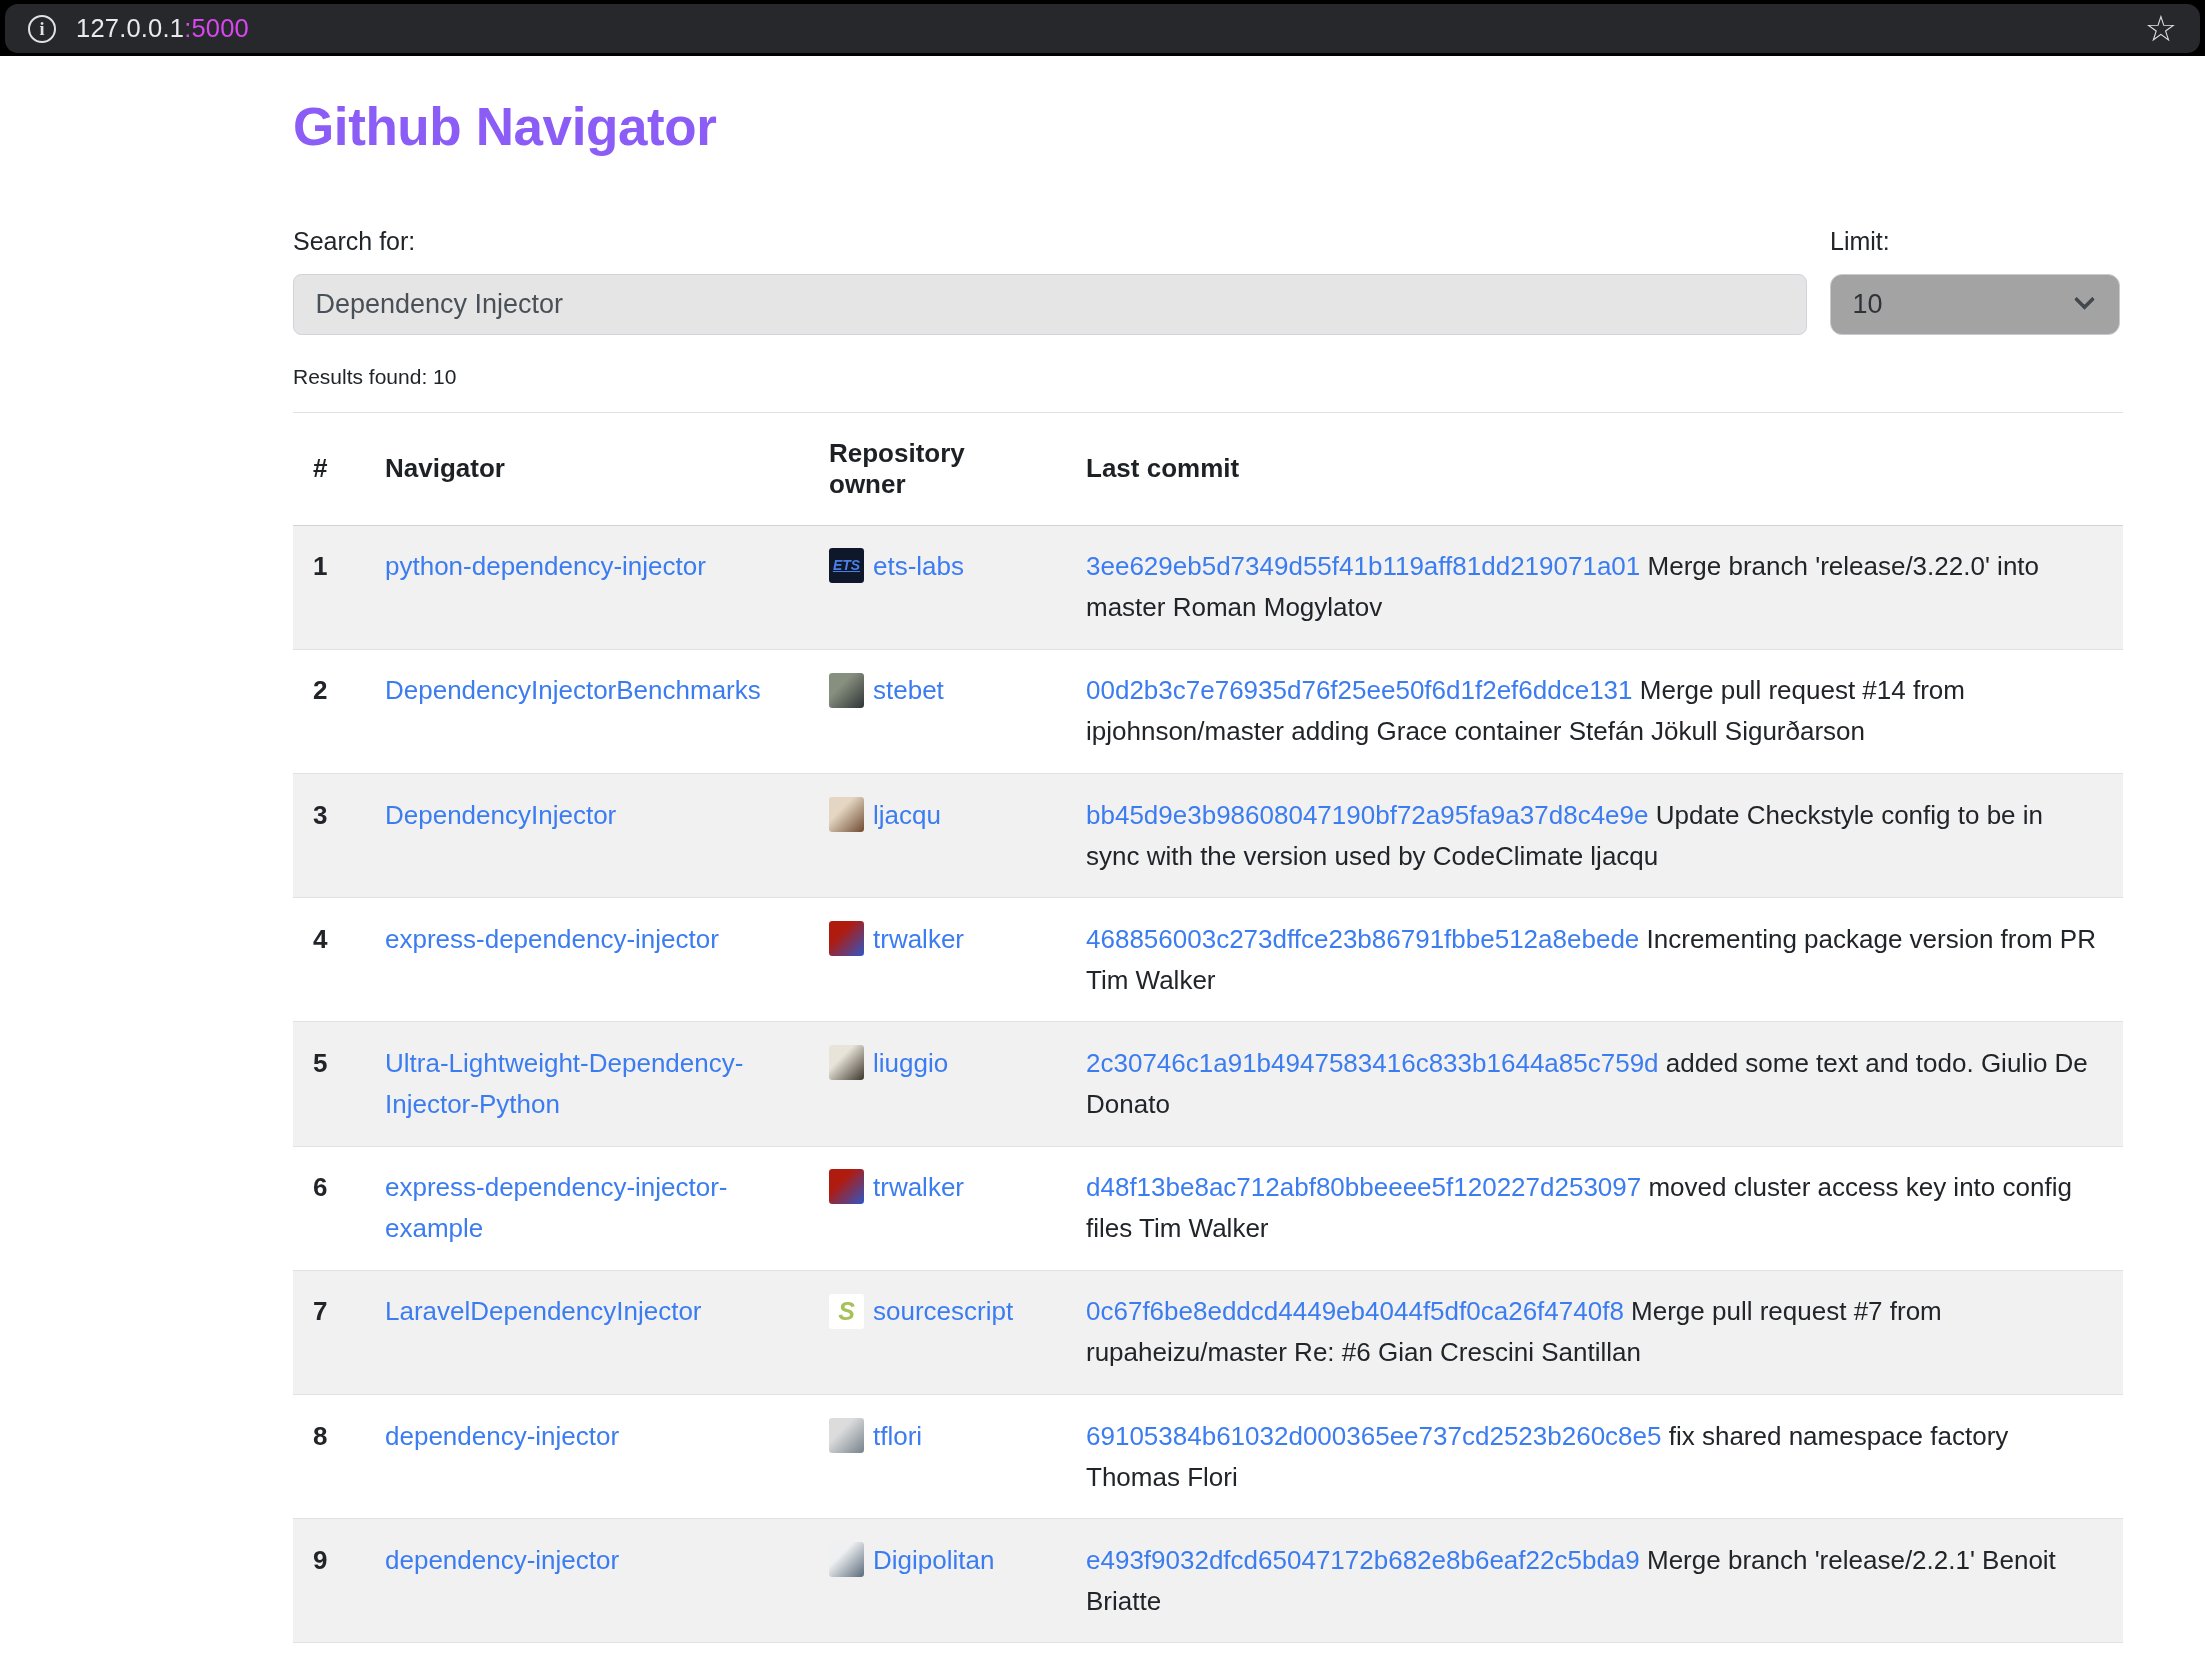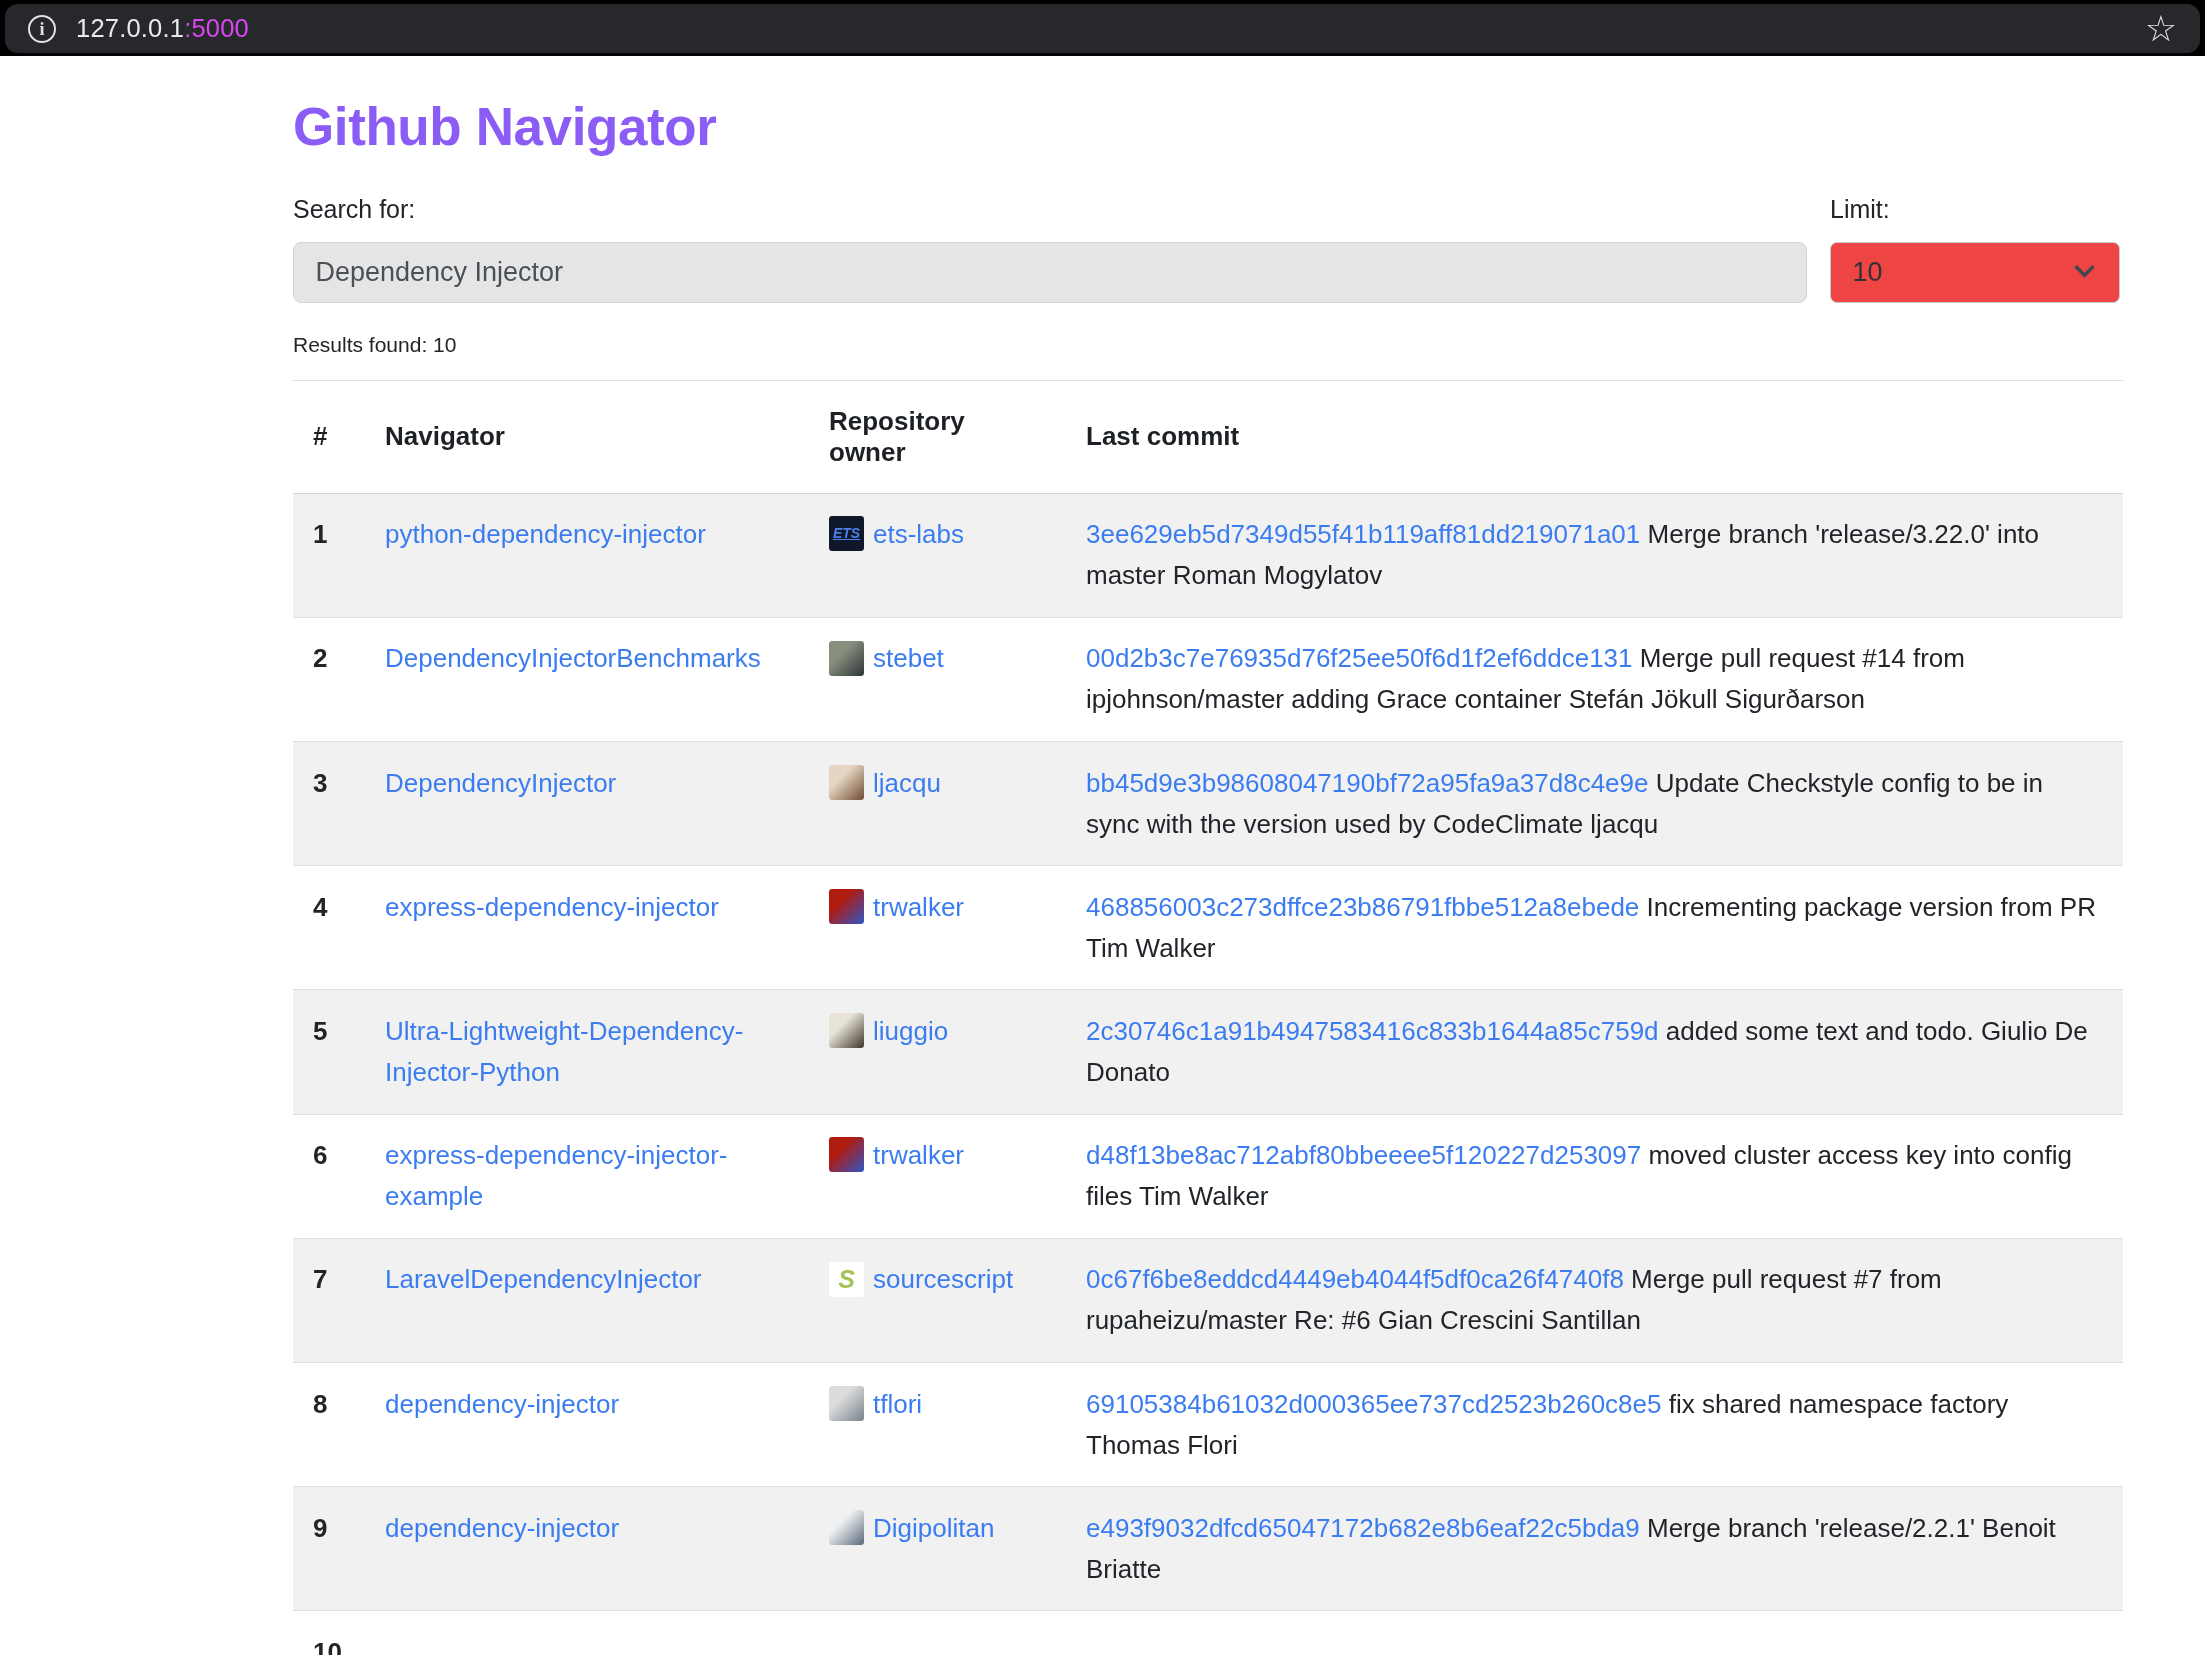--- a/index.html
+++ b/index.html
@@ -24,34 +24,34 @@
   }
   .url { margin-left:20px; font-size:25.5px; color:#e8eaed; letter-spacing:0.2px; white-space:nowrap; }
   .url .port { color:#d946ef; }
   .star { margin-left:auto; font-size:36px; color:#dfe1e5; line-height:1; }
   
   .content { padding:0 82px 0 293px; }
   h1.page-title {
     margin:39px 0 0 0; font-size:53px; font-weight:700; color:#8b5cf6;
     letter-spacing:-0.4px; line-height:1.2;
   }
-  .form-row { display:flex; margin-top:36px; align-items:center; }
+  .form-row { display:flex; margin-top:68px; align-items:center; }
   .field-label { display:block; font-size:25px; margin-bottom:18px; color:#212529; }
   .search-col { width:1514px; }
   .limit-col { width:290px; margin-left:23px; }
   .search-input {
     width:100%; height:61px; font-size:27px; color:#495057;
     padding:0 21.4px; border:1.6px solid #ced4da; border-radius:8.2px;
     font-family:"Liberation Sans", sans-serif; background:#e5e5e5; outline:none;
   }
   .select-wrap { position:relative; }
   .limit-select {
     width:100%; height:61px; font-size:27px; color:#2f3337;
-    padding:0 21.4px; border:1.6px solid #c6cbd1; border-radius:7px;
-    background:#ef4444; appearance:none; -webkit-appearance:none;
+    padding:0 21.4px; border:1.6px solid #c6cbd1; border-radius:12px;
+    background:#a3a3a3; appearance:none; -webkit-appearance:none;
     font-family:"Liberation Sans", sans-serif; outline:none;
   }
   .chevron {
     position:absolute; right:28px; top:18px; width:15px; height:15px;
     border-right:4.1px solid #43484d; border-bottom:4.1px solid #43484d;
     border-radius:1.6px; transform:rotate(45deg); pointer-events:none;
   }
   .results-summary { margin-top:30px; font-size:21px; }
   
   table.results {

